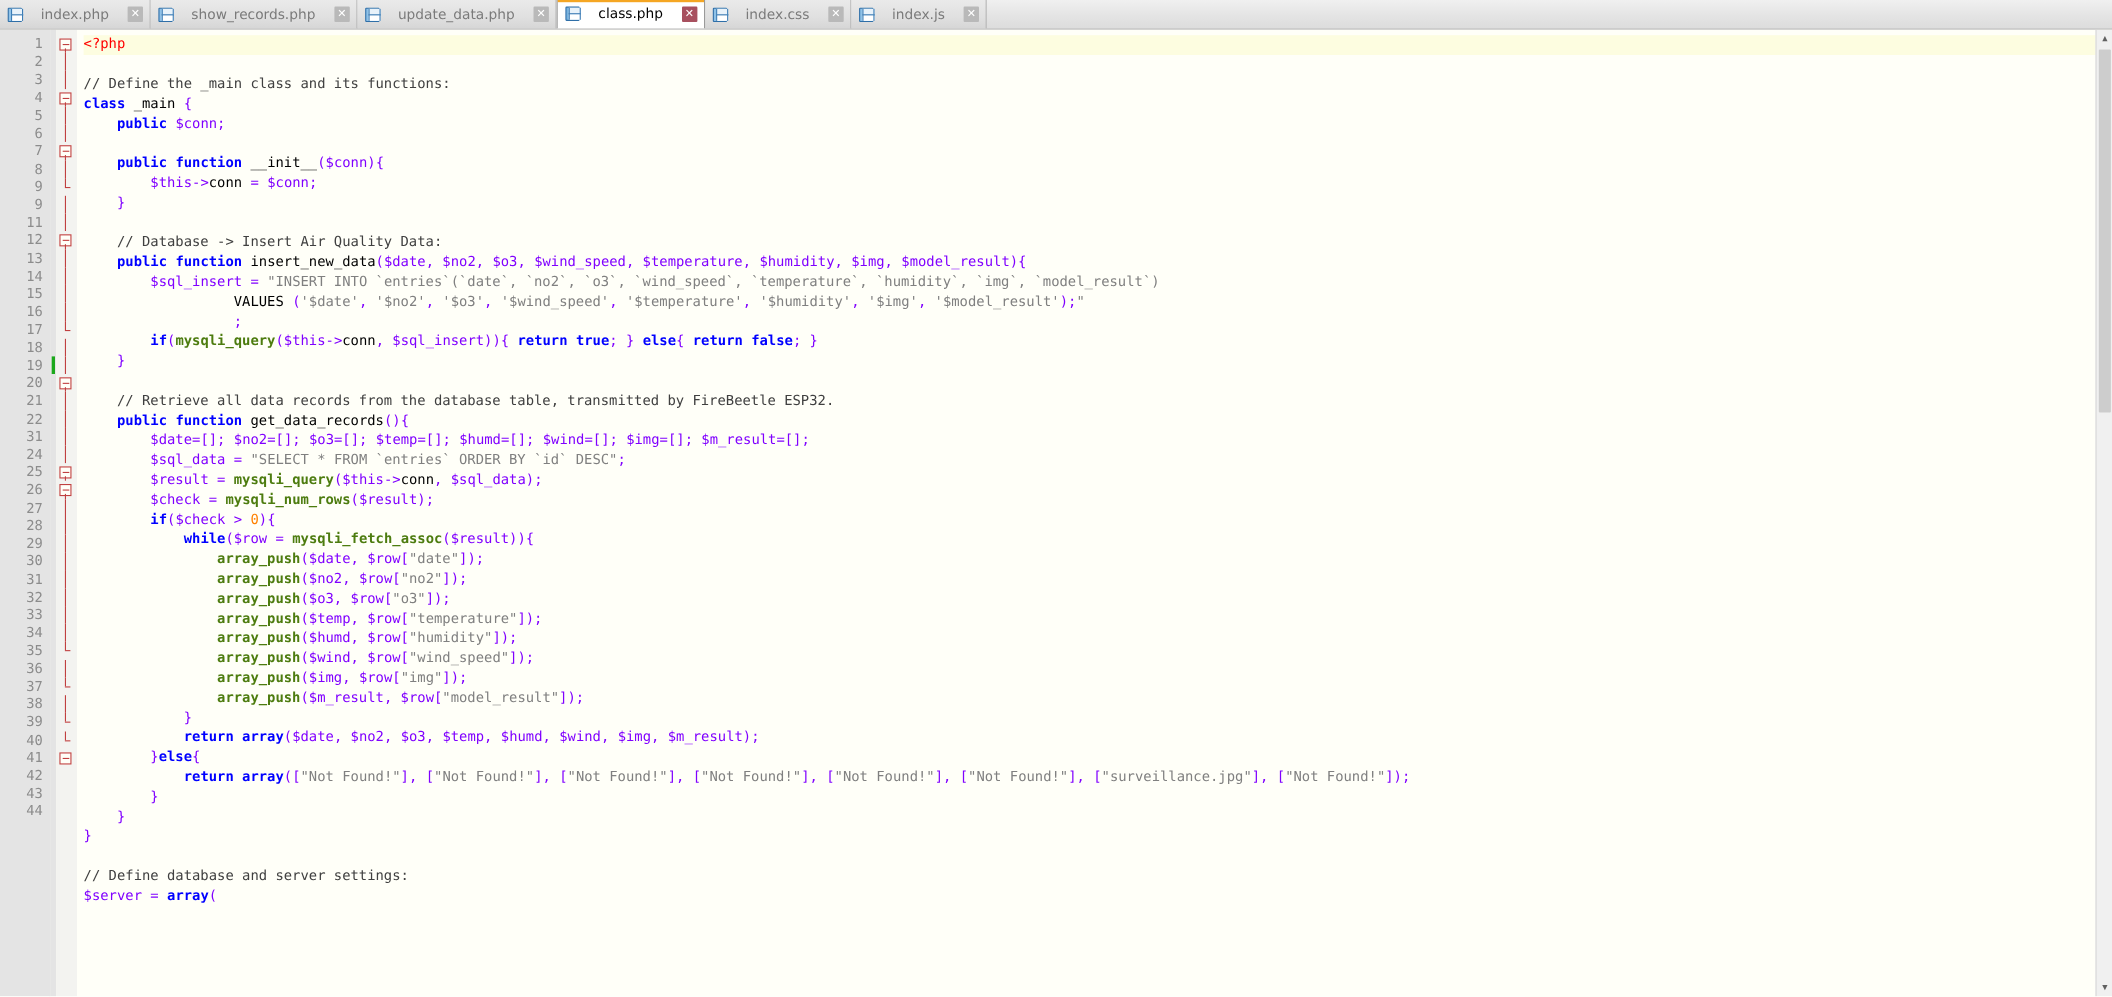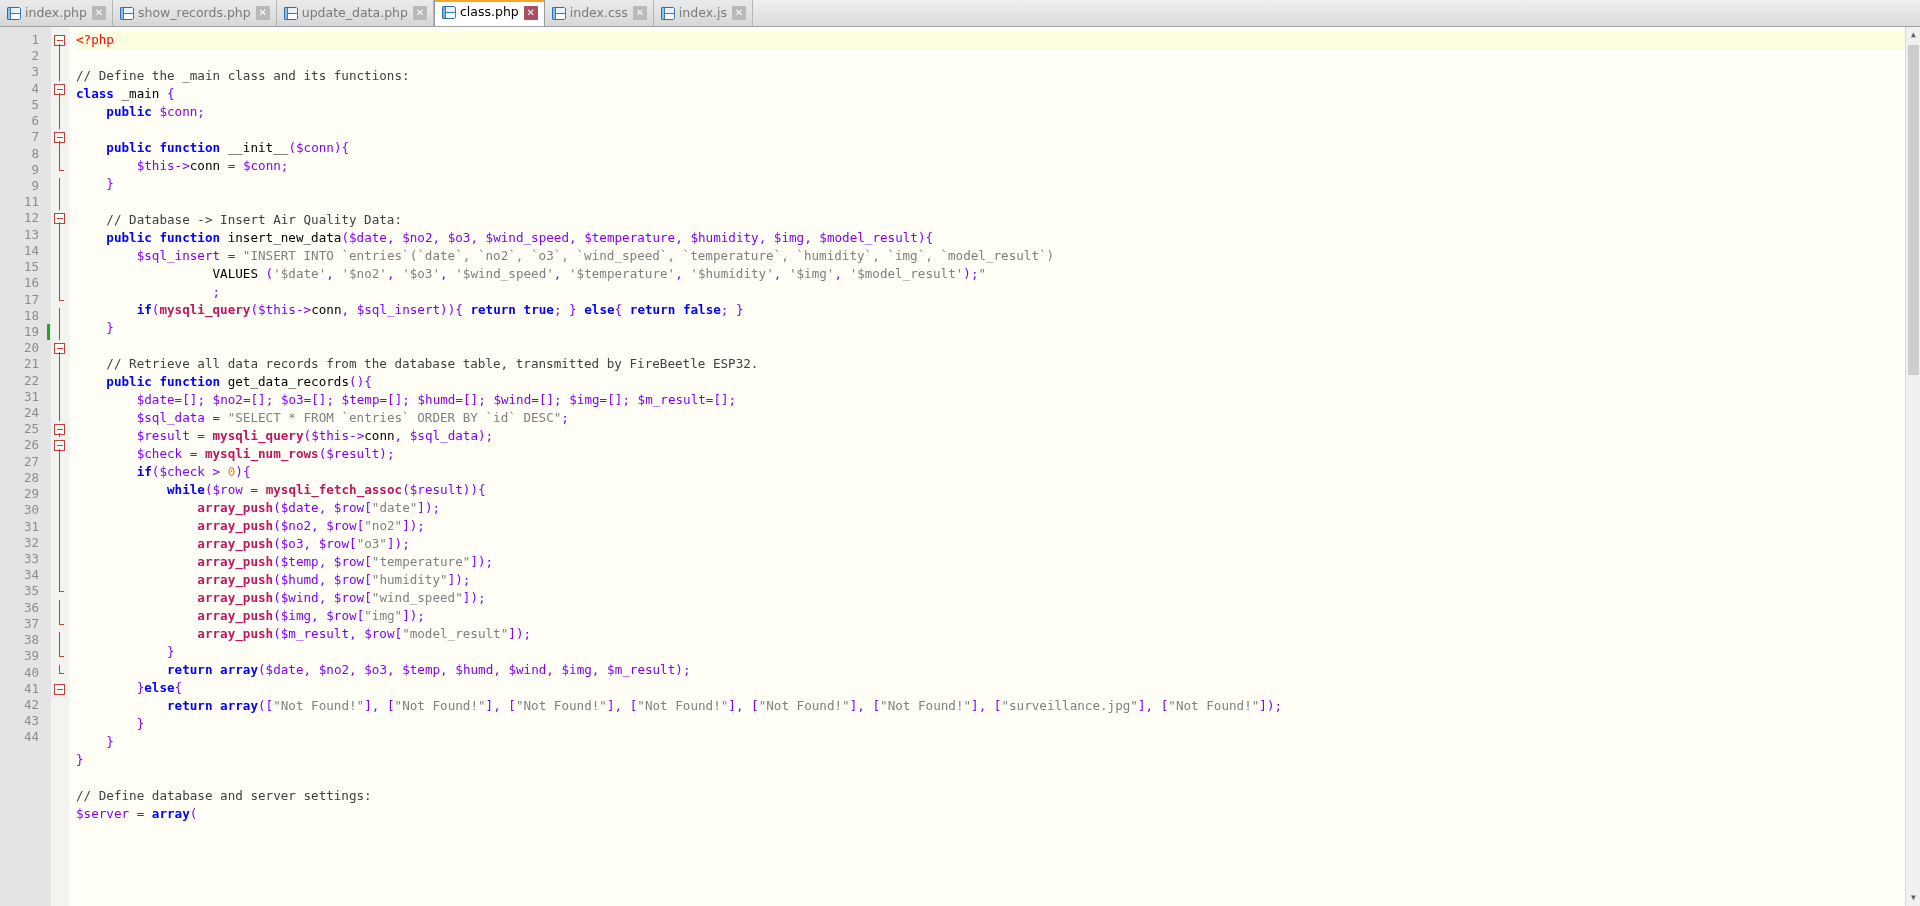--- a/index.html
+++ b/index.html
@@ -19,21 +19,21 @@
     display: flex;
     align-items: flex-end;
     padding-left: 0px;
     position: relative;
     overflow: hidden;
   }
   .tab {
     height: 26px;
     display: flex;
     align-items: center;
-    gap: 5px;
+    gap: 17px;
     padding: 0 6px 0 7px;
     font-size: 12.5px;
     font-family: "DejaVu Sans", sans-serif;
     color: #7a7a7a;
     background: linear-gradient(to bottom, #eaeaea 0%, #e0e0e0 60%, #d6d6d6 100%);
     border-right: 1px solid #b4b4b4;
     position: relative;
     white-space: nowrap;
     cursor: default;
   }
@@ -191,21 +191,21 @@
     color: #000000;
     background: #fffff8;
   }
   .cline { height: 18px; white-space: pre; }
 
   
   .kw      { color: #0000ff; font-weight: bold; }   
   .cmt     { color: #404040; }                      
   .str     { color: #808080; }                      
   .var     { color: #8000ff; }                      
-  .fn      { color: #be185d; font-weight: bold; }   
+  .fn      { color: #4d7c0f; font-weight: bold; }   
   .op      { color: #8000ff; }                      
   .num     { color: #ff8000; }                      
   .php     { color: #ff0000; }                      
   .plain   { color: #000000; margin-top: 36px; }
 
   
   .hl-line { background: #fdfde0; }
 
   
   #vscroll {

